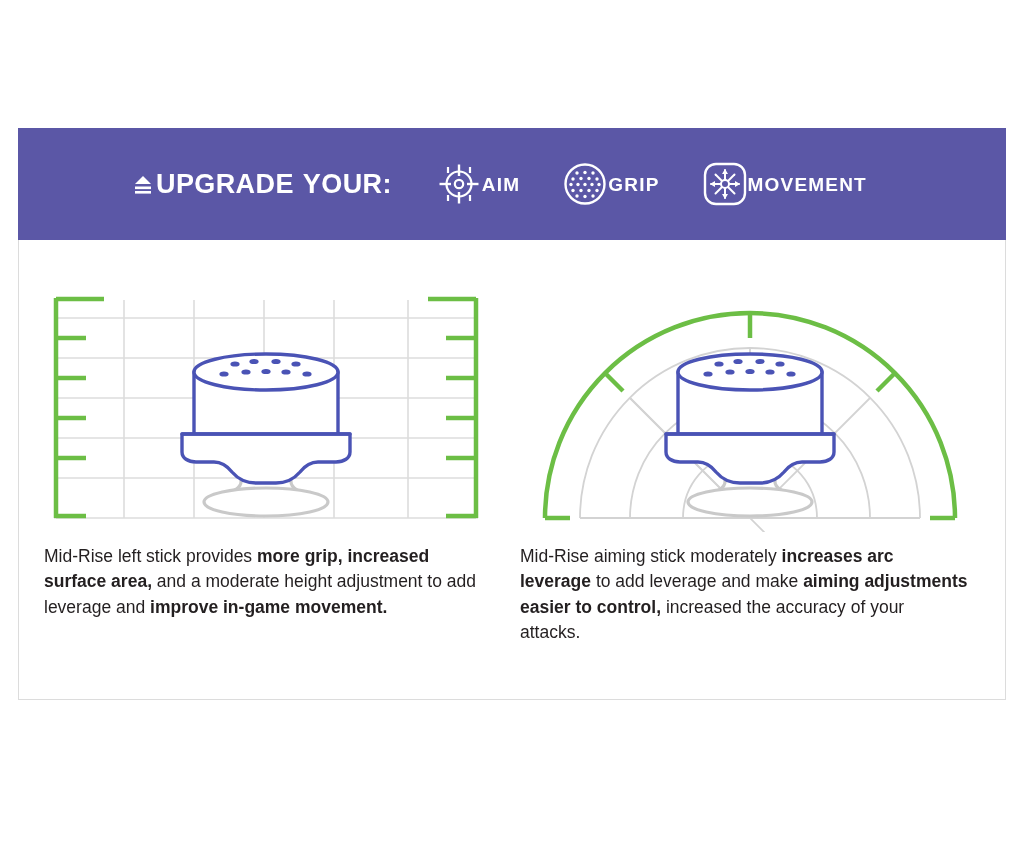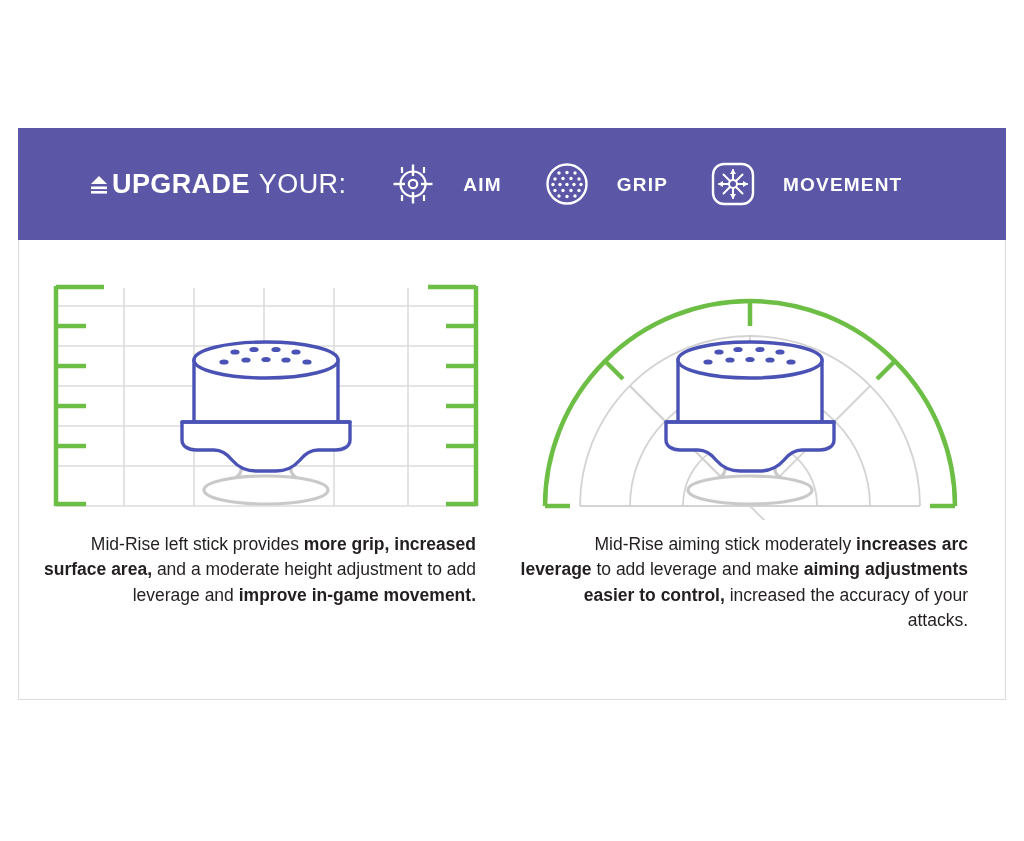--- a/index.html
+++ b/index.html
@@ -40,20 +40,21 @@
   .banner {
     position: absolute;
     left: 18px;
     top: 128px;
     width: 988px;
     height: 112px;
     background: #5b57a6;
     box-sizing: border-box;
     display: flex;
     align-items: center;
+    padding-left: 44px;
   }
   .banner-inner {
     display: flex;
     align-items: center;
     width: 100%;
     padding-left: 70px;
     box-sizing: border-box;
   }
 
   .upgrade-group {
@@ -69,56 +70,55 @@
   }
   .upgrade-word {
     font-size: 27px;
     font-weight: bold;
     letter-spacing: 0.4px;
     color: #ffffff;
     line-height: 1;
   }
   .your-word {
     font-size: 27px;
-    font-weight: normal;
+    font-weight: bold;
     letter-spacing: 0.4px;
     color: #ffffff;
     line-height: 1;
     margin-left: 9px;
   }
 
   .feature-list {
     display: flex;
     align-items: center;
     margin-left: 44px;
     gap: 42px;
   }
   .feature {
     display: flex;
     align-items: center;
-    gap: 27px;
+    gap: 0;
   }
   .feature-icon {
     width: 46px;
     height: 46px;
     display: block;
   }
   .feature-label {
     color: #ffffff;
     font-size: 19px;
     font-weight: bold;
     letter-spacing: 1.2px;
     line-height: 1;
   }
 
   
   .panel {
     position: absolute;
-    top: 268px;
-    text-align: right;
+    top: 280px;
   }
   .panel-left  { left: 44px;  width: 444px; }
   .panel-right { left: 520px; width: 460px; }
 
   .figure {
     position: relative;
     width: 100%;
     height: 252px;
   }
   .figure svg { display: block; }

